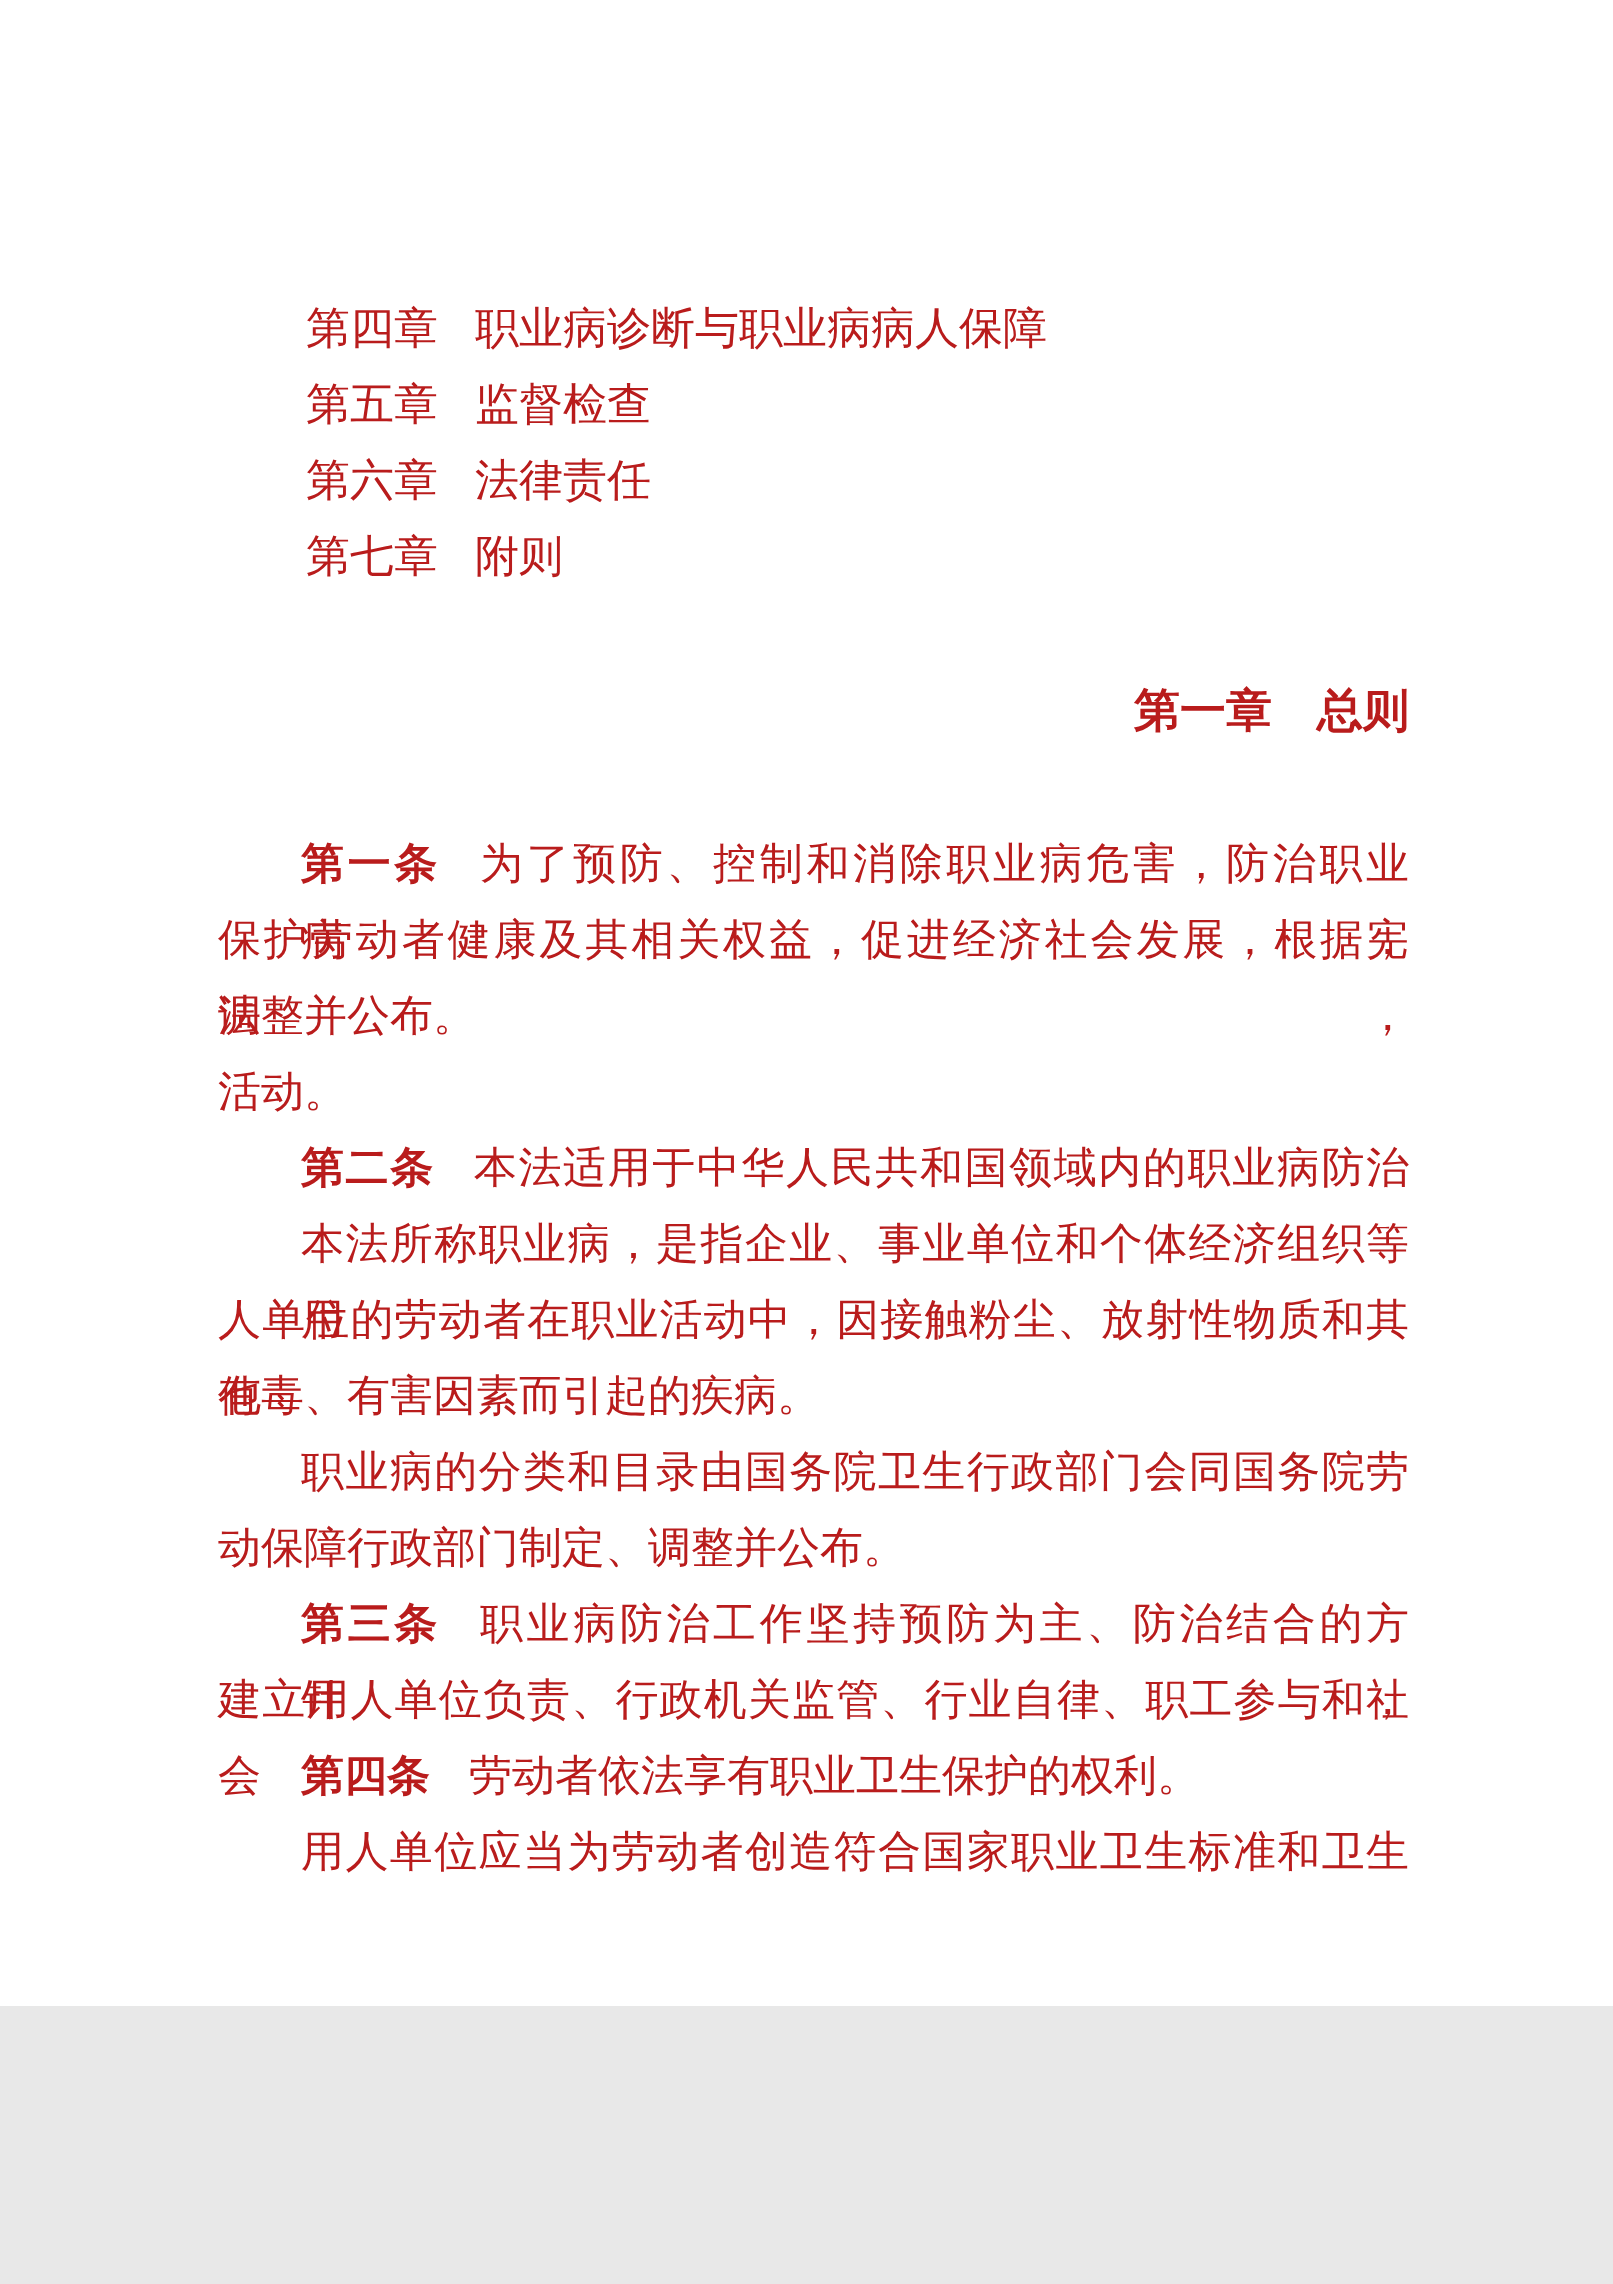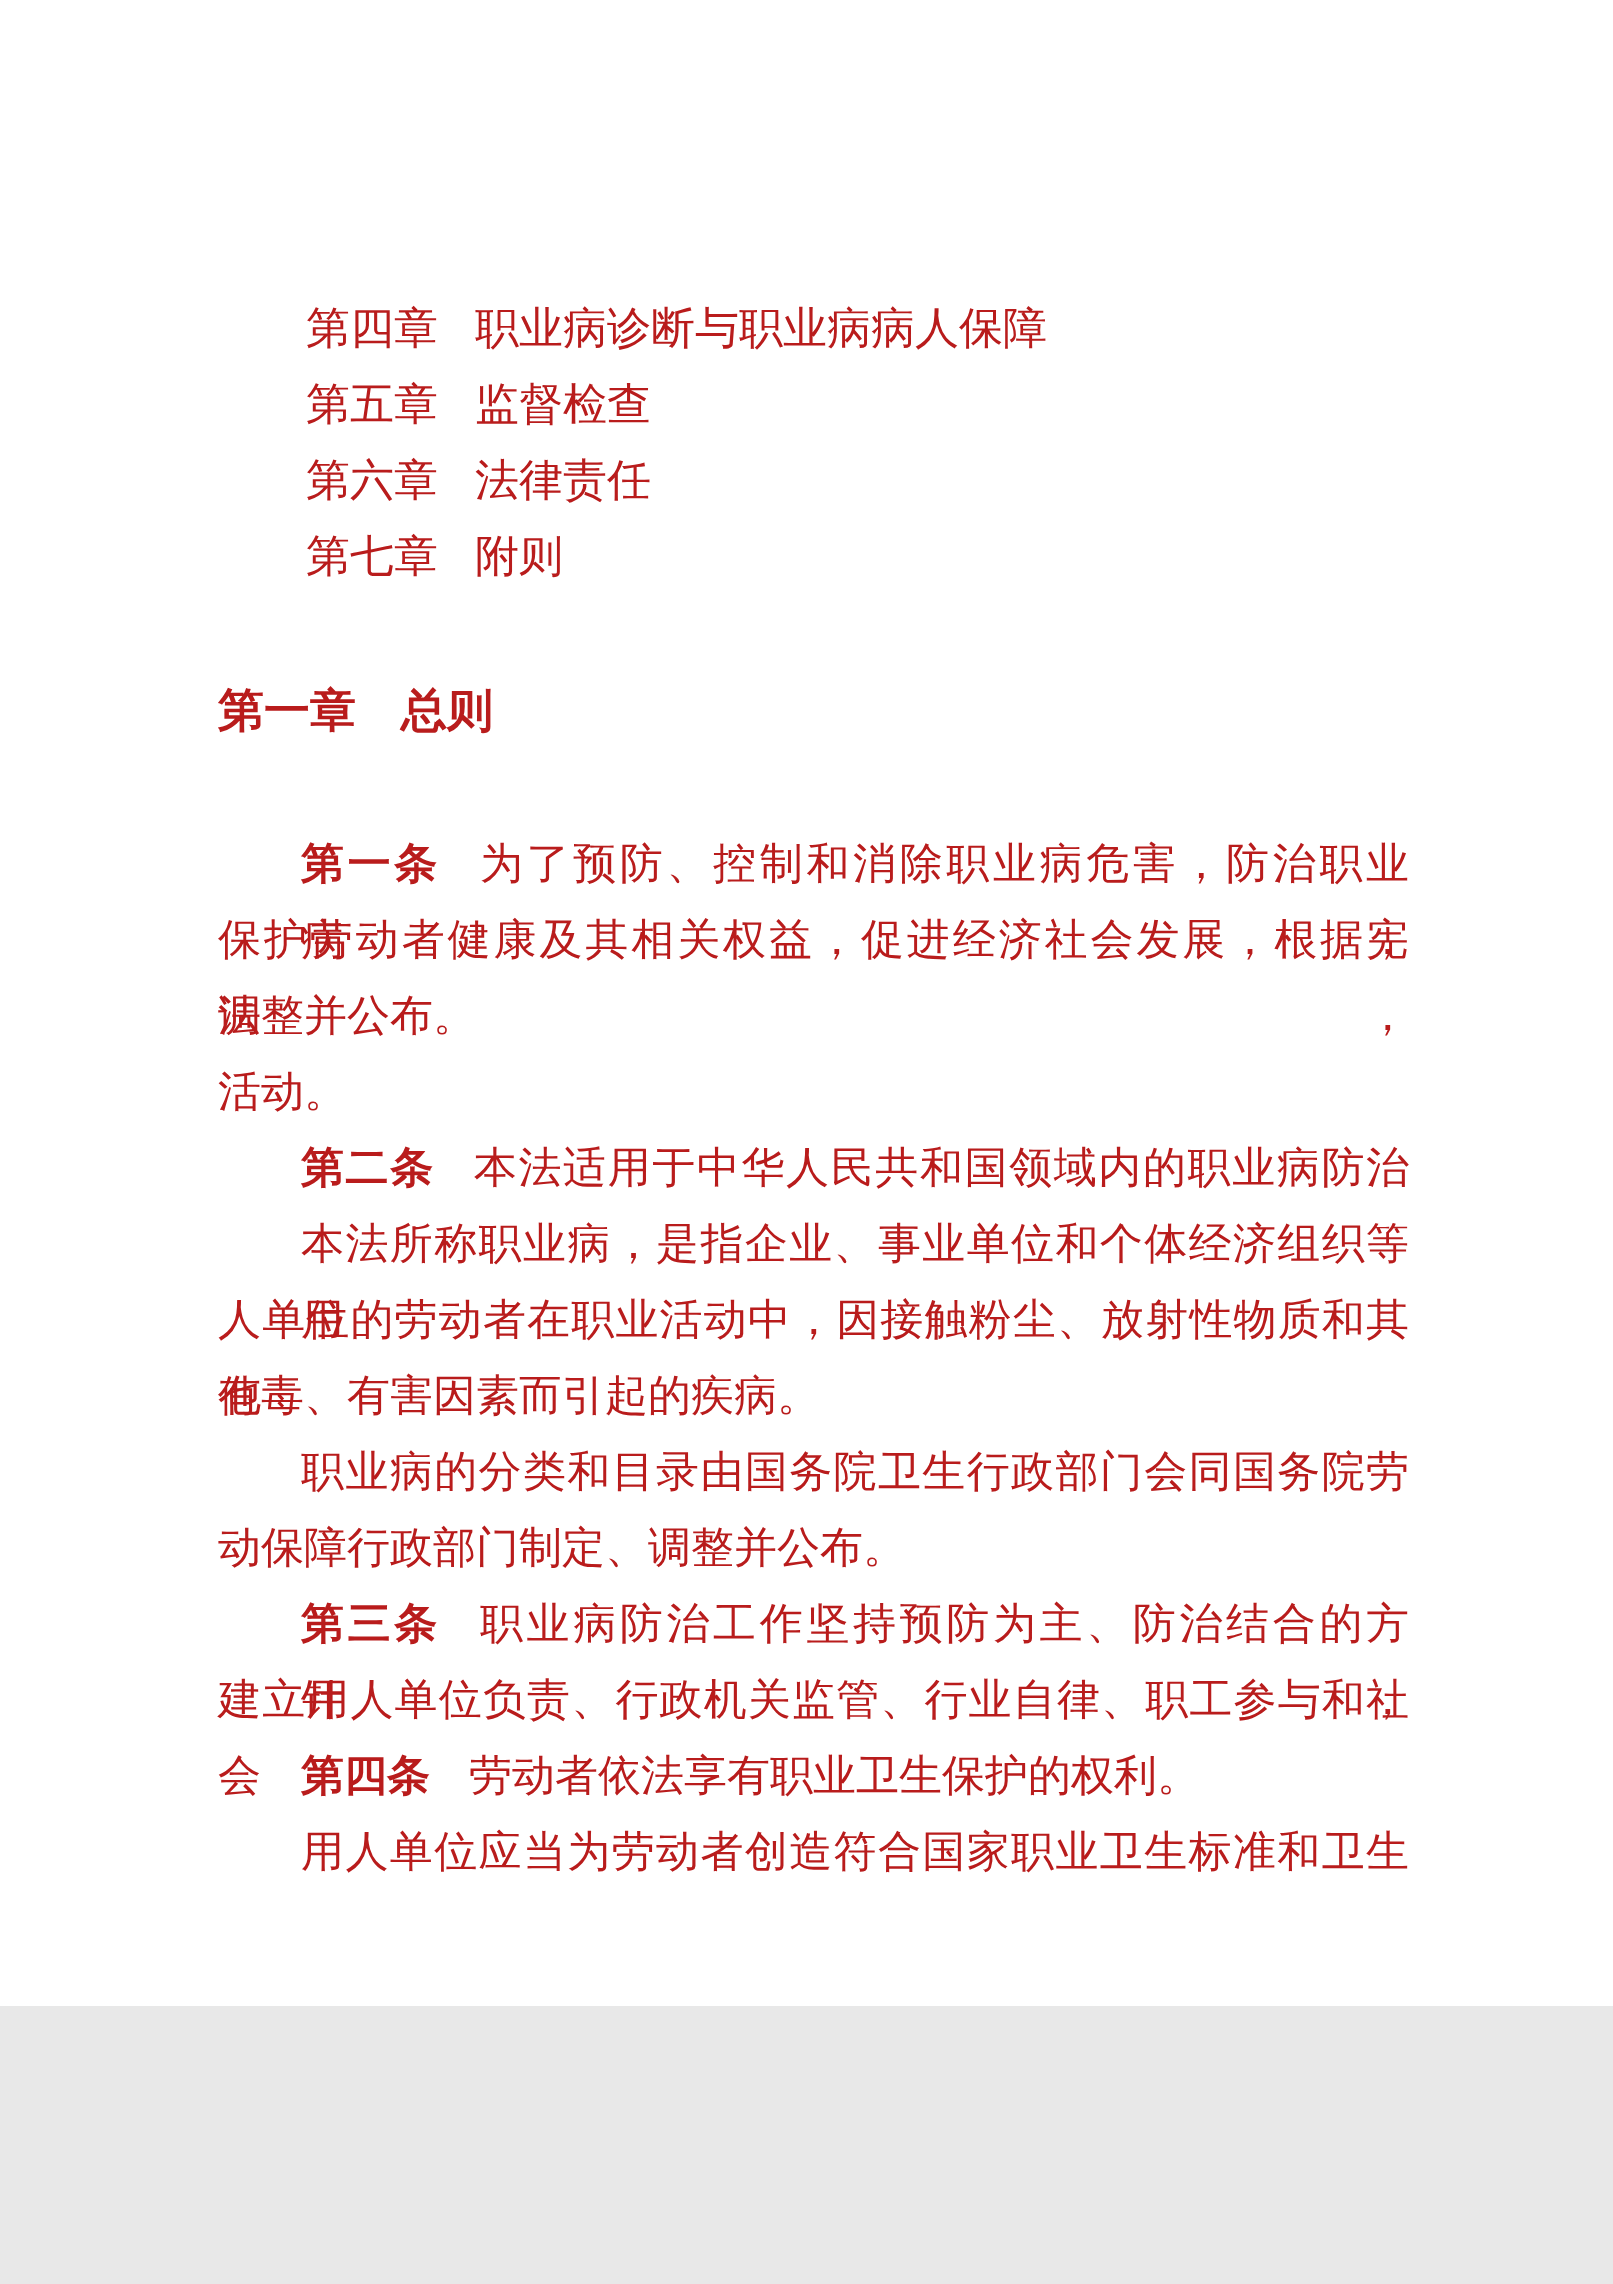--- a/index.html
+++ b/index.html
@@ -35,21 +35,21 @@
     padding-right: 37px;
   }
   
   .heading {
     position: absolute;
     left: 218px;
     top: 672px;
     width: 1191px;
     height: 76px;
     line-height: 76px;
-    text-align: left;
+    text-align: right;
     font-size: 46px;
     font-weight: bold;
     font-family: "DejaVu Sans", "Liberation Sans", sans-serif;
     white-space: nowrap;
   }
   .hgap {
     display: inline-block;
     width: 45px;
   }
   

